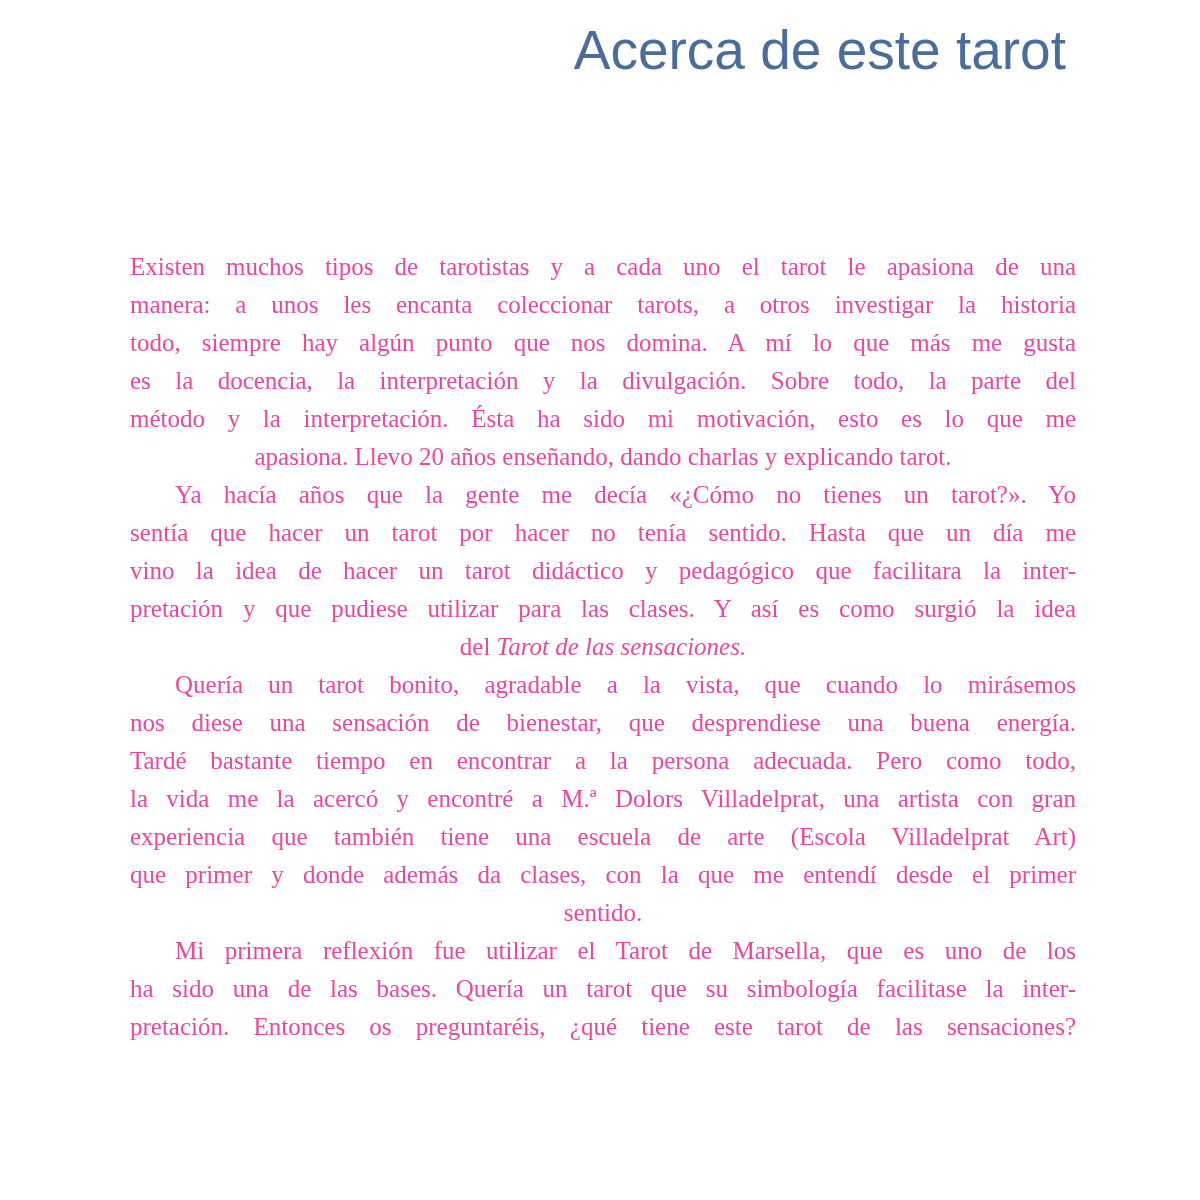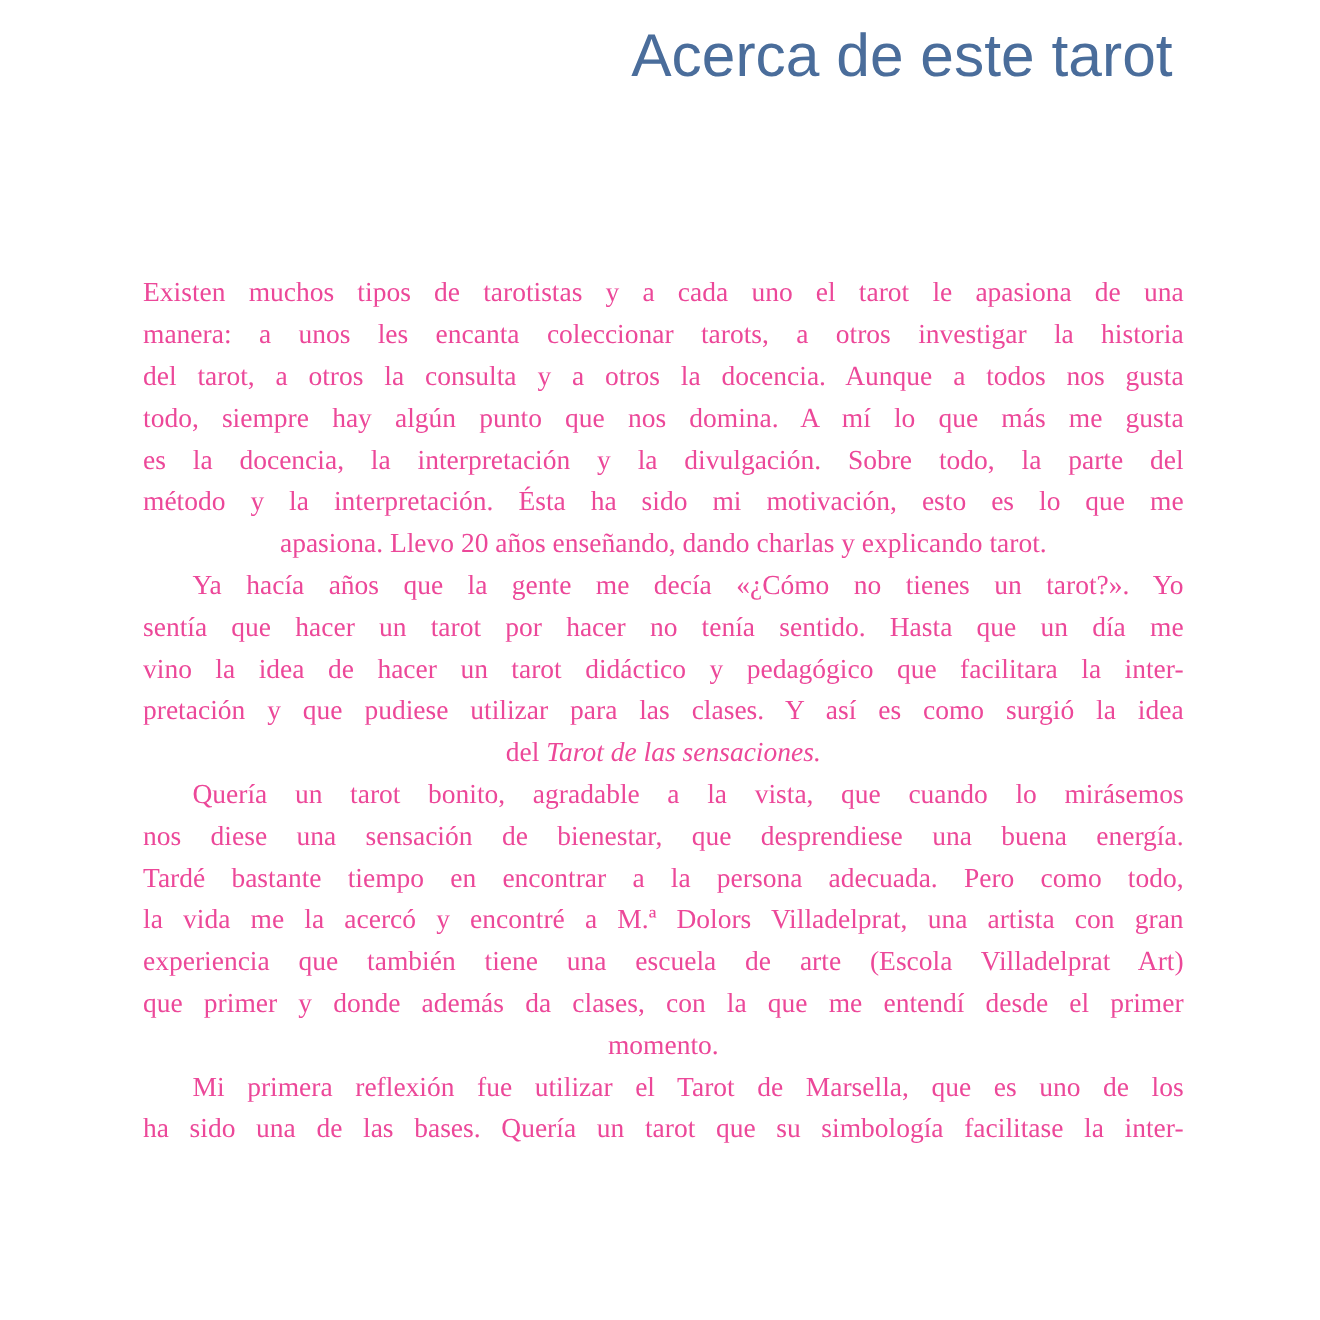--- a/index.html
+++ b/index.html
@@ -55,33 +55,33 @@
   }
 </style>
 </head>
 <body>
 
 <div class="page">
   <div class="chapter-title">Acerca de este tarot</div>
   <div class="document-body">
       <div class="line just">Existen muchos tipos de tarotistas y a cada uno el tarot le apasiona de una</div>
       <div class="line just">manera: a unos les encanta coleccionar tarots, a otros investigar la historia</div>
-      <div class="line just">del tarot, a otros la consulta y a otros la docencia. Aunque a todos nos gusta</div>
       <div class="line just">todo, siempre hay algún punto que nos domina. A mí lo que más me gusta</div>
       <div class="line just">es la docencia, la interpretación y la divulgación. Sobre todo, la parte del</div>
       <div class="line just">método y la interpretación. Ésta ha sido mi motivación, esto es lo que me</div>
       <div class="line">apasiona. Llevo 20 años enseñando, dando charlas y explicando tarot.</div>
       <div class="line just indent">Ya hacía años que la gente me decía «¿Cómo no tienes un tarot?». Yo</div>
       <div class="line just">sentía que hacer un tarot por hacer no tenía sentido. Hasta que un día me</div>
       <div class="line just">vino la idea de hacer un tarot didáctico y pedagógico que facilitara la inter-</div>
       <div class="line just">pretación y que pudiese utilizar para las clases. Y así es como surgió la idea</div>
       <div class="line"><span class="">del </span><span class="italic">Tarot de las sensaciones.</span></div>
       <div class="line just indent">Quería un tarot bonito, agradable a la vista, que cuando lo mirásemos</div>
       <div class="line just">nos diese una sensación de bienestar, que desprendiese una buena energía.</div>
       <div class="line just">Tardé bastante tiempo en encontrar a la persona adecuada. Pero como todo,</div>
       <div class="line just">la vida me la acercó y encontré a M.ª Dolors Villadelprat, una artista con gran</div>
       <div class="line just">experiencia que también tiene una escuela de arte (Escola Villadelprat Art)</div>
       <div class="line just">que primer y donde además da clases, con la que me entendí desde el primer</div>
-      <div class="line">momento.</div>
+      <div class="line">sentido.</div>
       <div class="line just indent">Mi primera reflexión fue utilizar el Tarot de Marsella, que es uno de los</div>
       <div class="line just">ha sido una de las bases. Quería un tarot que su simbología facilitase la inter-</div>
+      <div class="line just">pretación. Entonces os preguntaréis, ¿qué tiene este tarot de las sensaciones?</div>
     </div>
 </div>
 
 </body></html>

